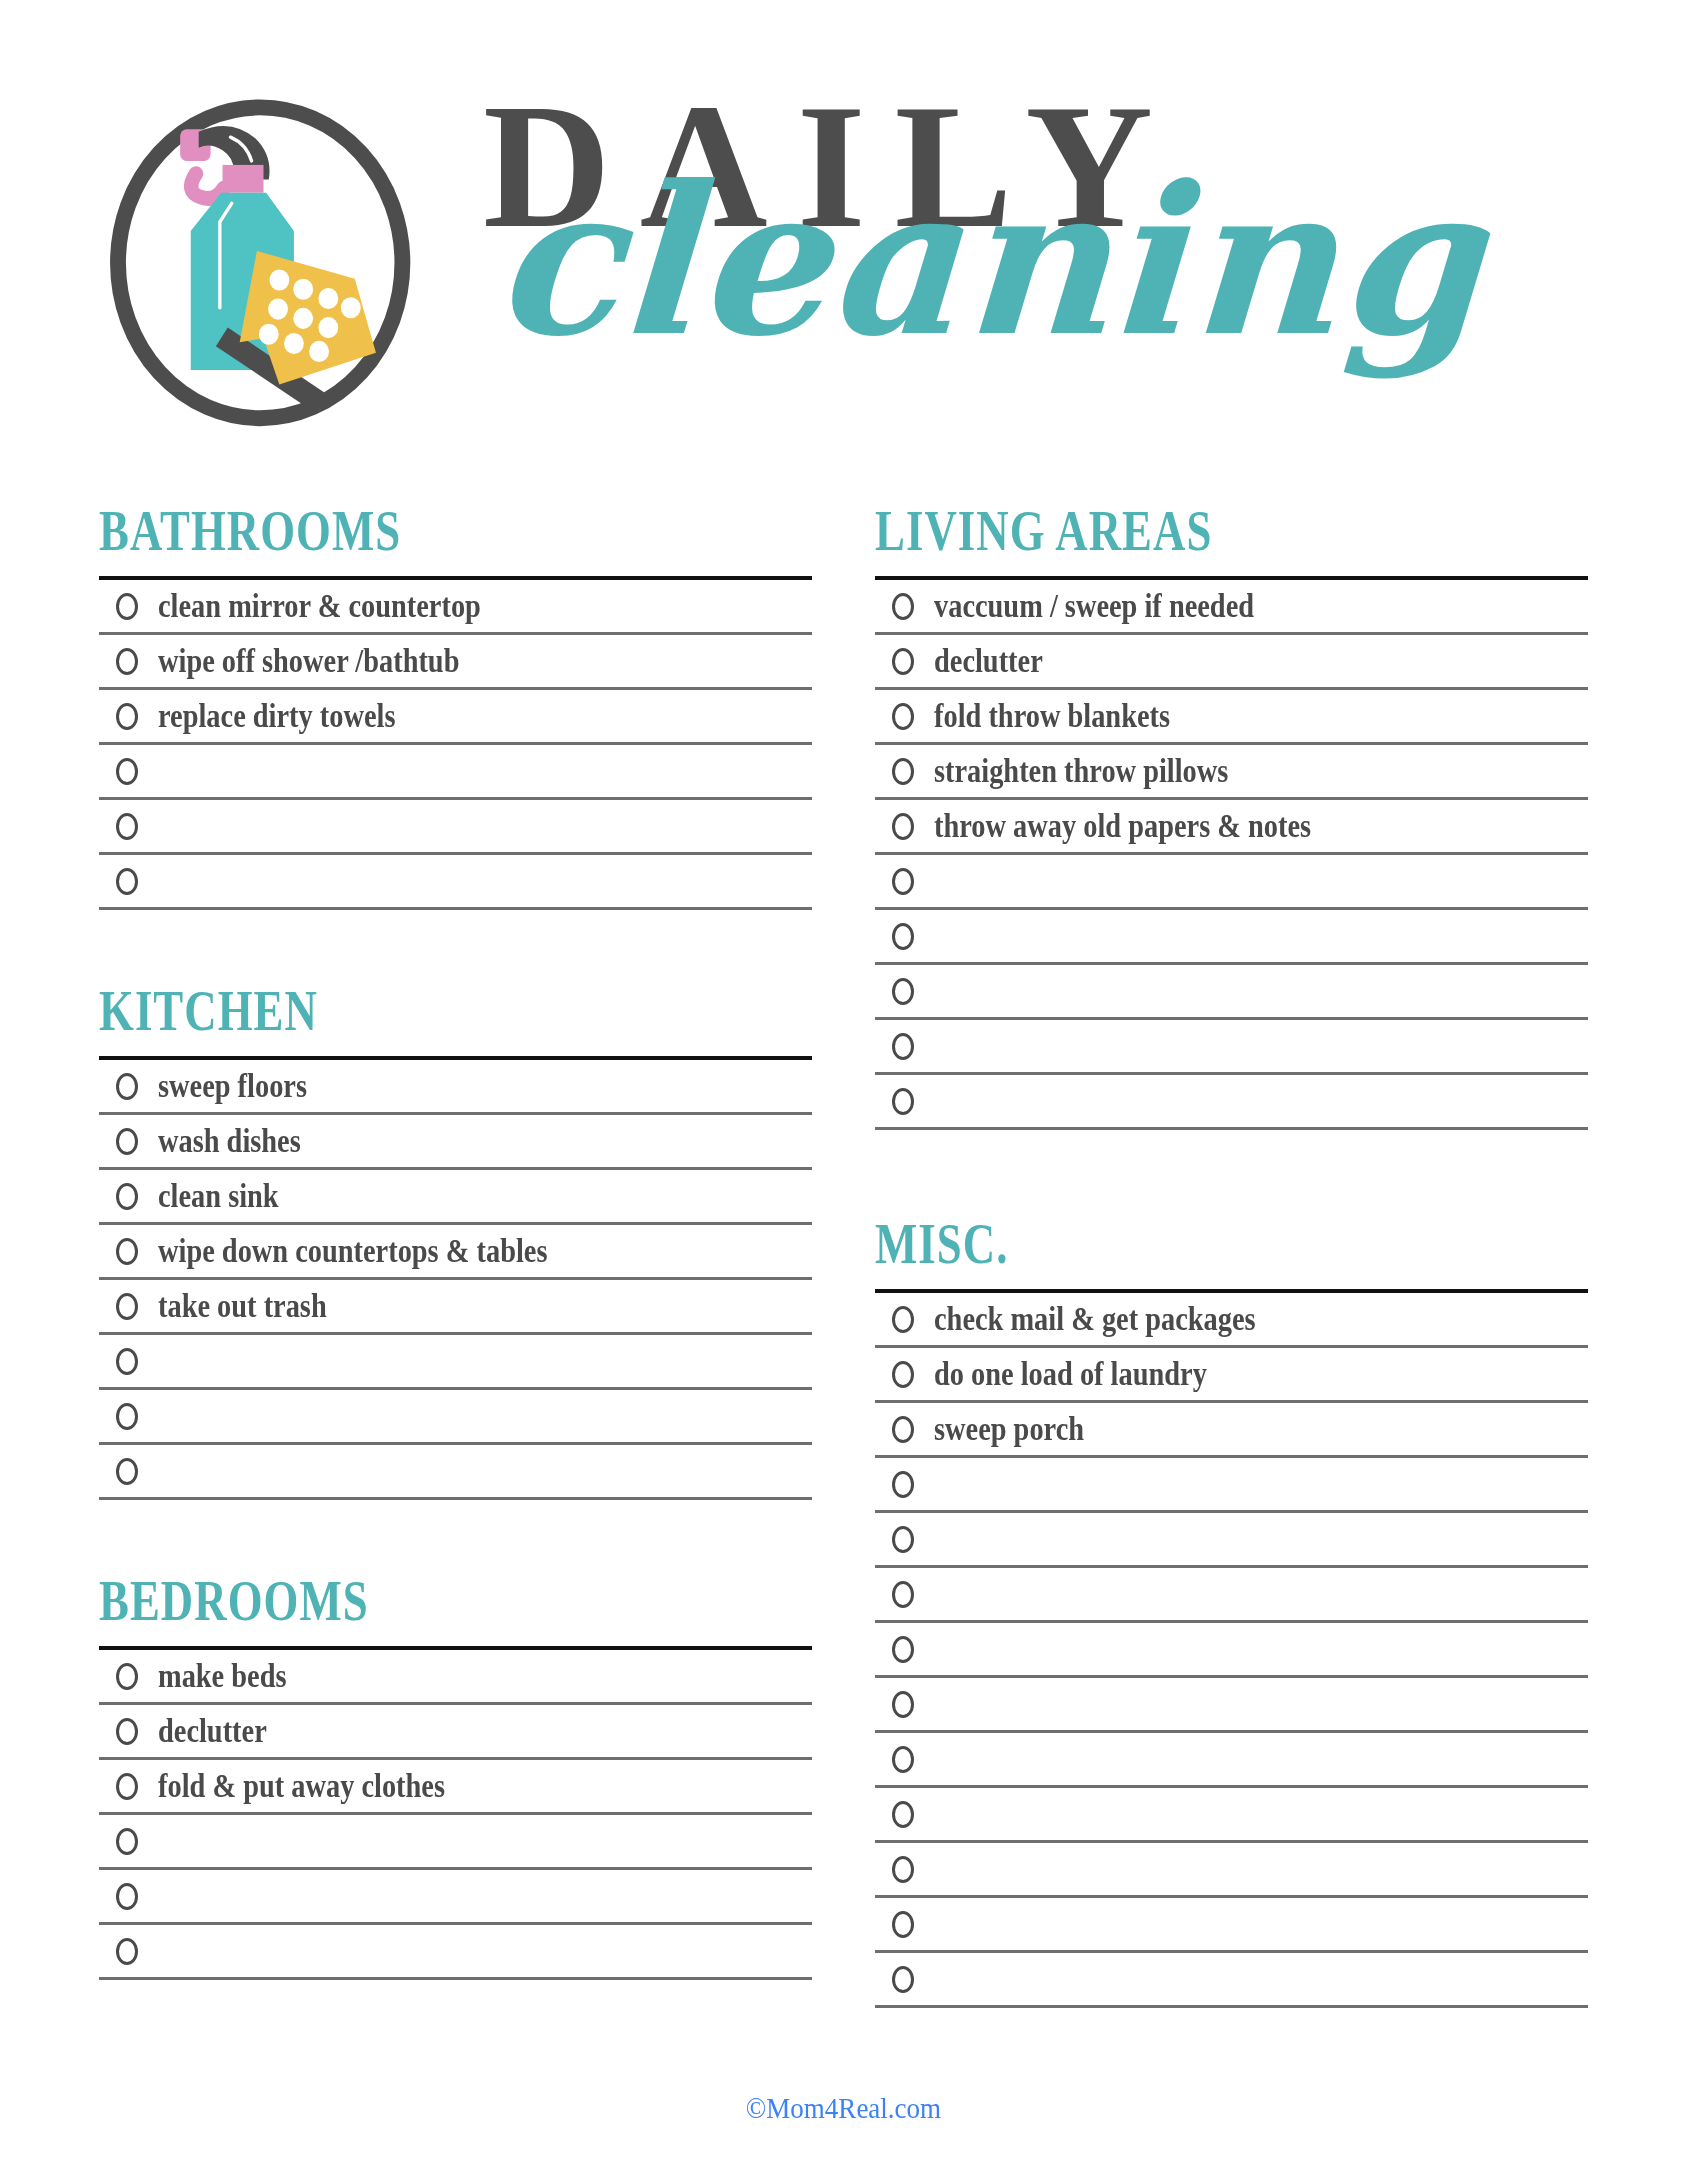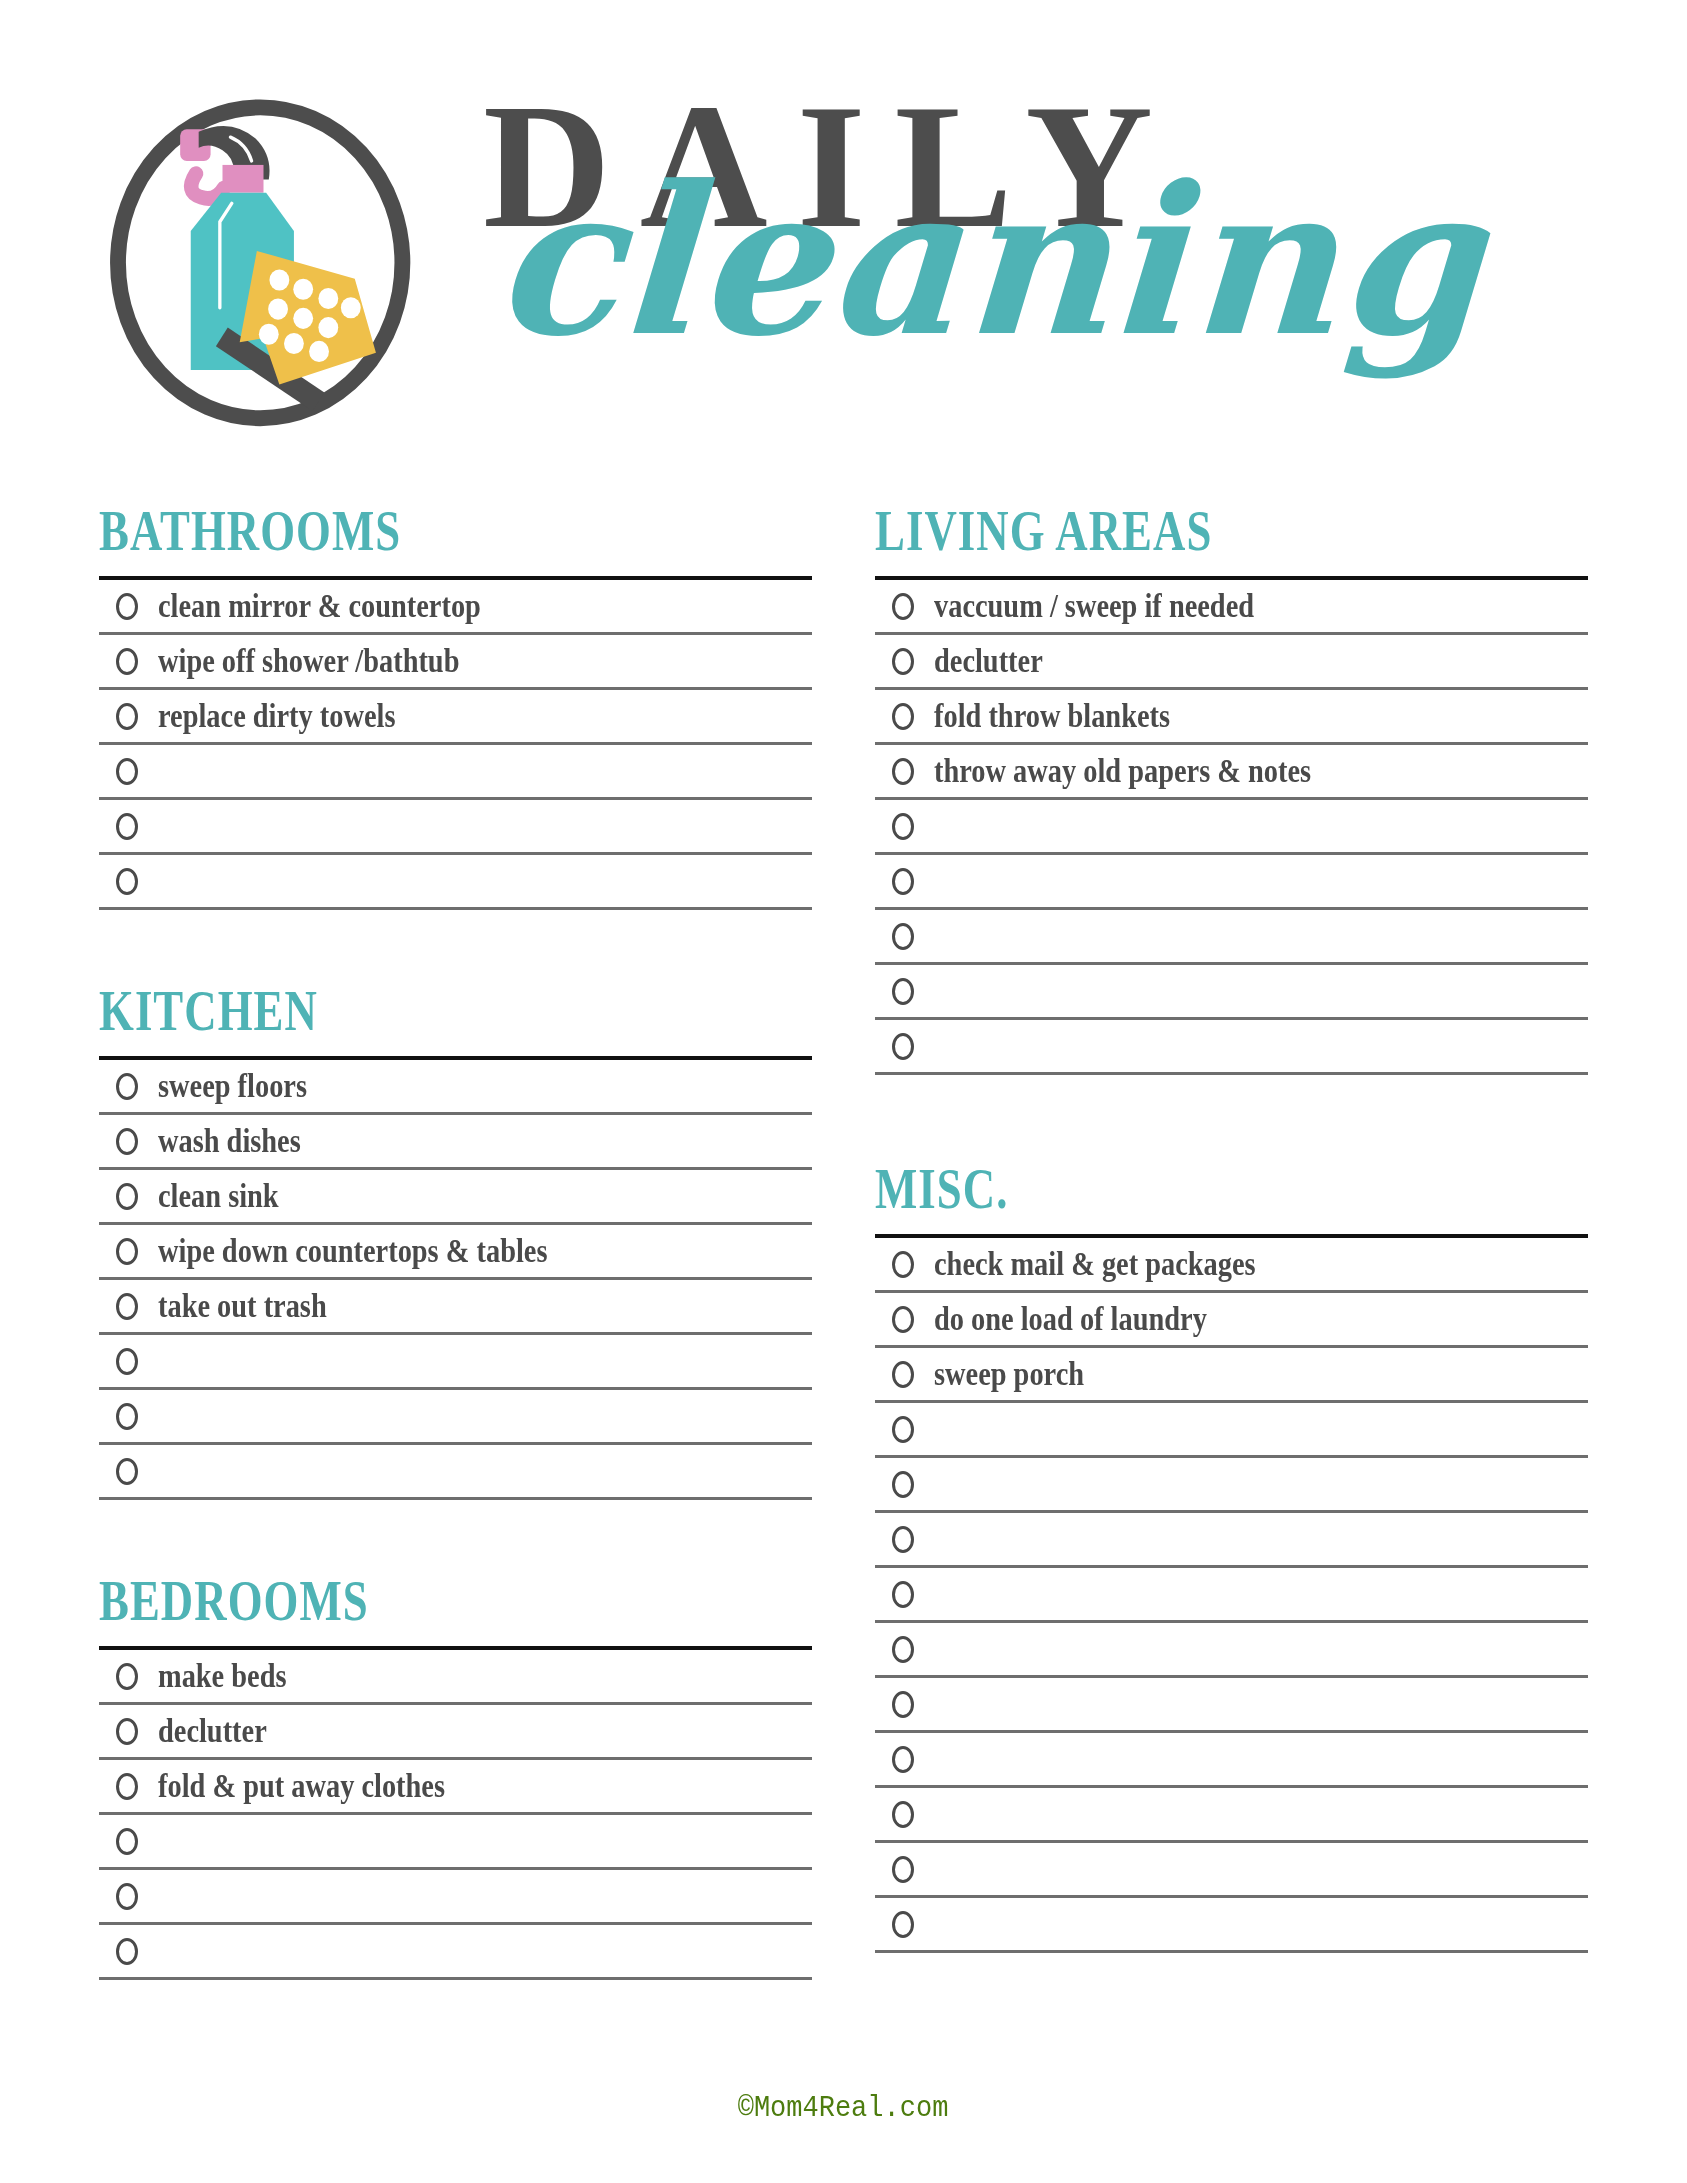--- a/index.html
+++ b/index.html
@@ -94,24 +94,24 @@
     transform-origin:left center;
     letter-spacing:0px;
   }
   .gap-md{height:73px;}
   .gap-lg{height:86px;}
 
   
   .footer{
     position:absolute;left:0;top:2091px;width:1687px;
     text-align:center;
-    font-family:Liberation Mono, monospace;
+    font-family:Liberation Serif, serif;
     font-size:30px;
     line-height:34px;
-    color:#4d7c0f;
+    color:#3b82f6;
     letter-spacing:0px;
   }
   .footer span{transform:scaleX(0.9);display:inline-block;}
 </style>
 </head>
 <body>
 
 <div class="page">
 
   <div class="header">
@@ -272,20 +272,24 @@
             <li class="row">
               <span class="cb"></span>
               <span class="row-text">declutter</span>
             </li>
             <li class="row">
               <span class="cb"></span>
               <span class="row-text">fold throw blankets</span>
             </li>
             <li class="row">
               <span class="cb"></span>
+              <span class="row-text">straighten throw pillows</span>
+            </li>
+            <li class="row">
+              <span class="cb"></span>
               <span class="row-text">throw away old papers &amp; notes</span>
             </li>
             <li class="row">
               <span class="cb"></span>
               <span class="row-text"></span>
             </li>
             <li class="row">
               <span class="cb"></span>
               <span class="row-text"></span>
             </li>

